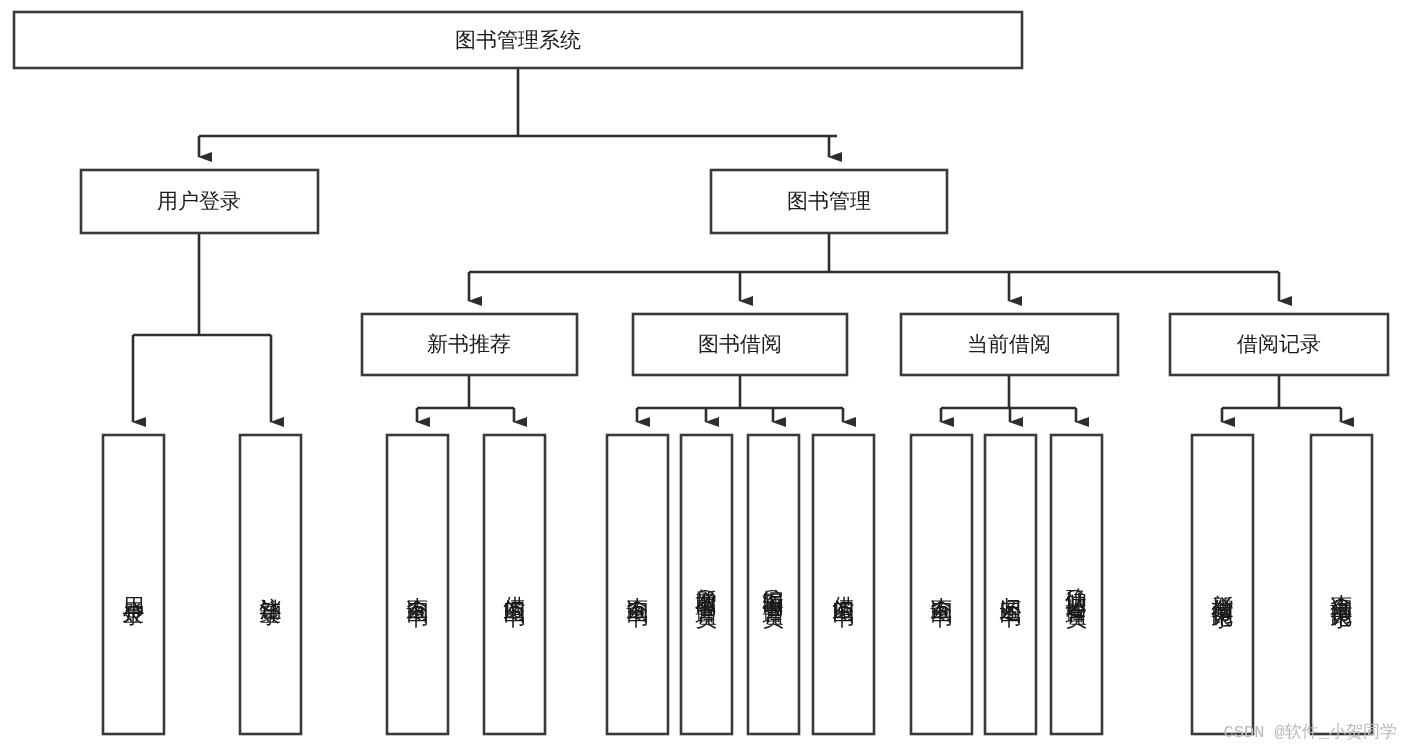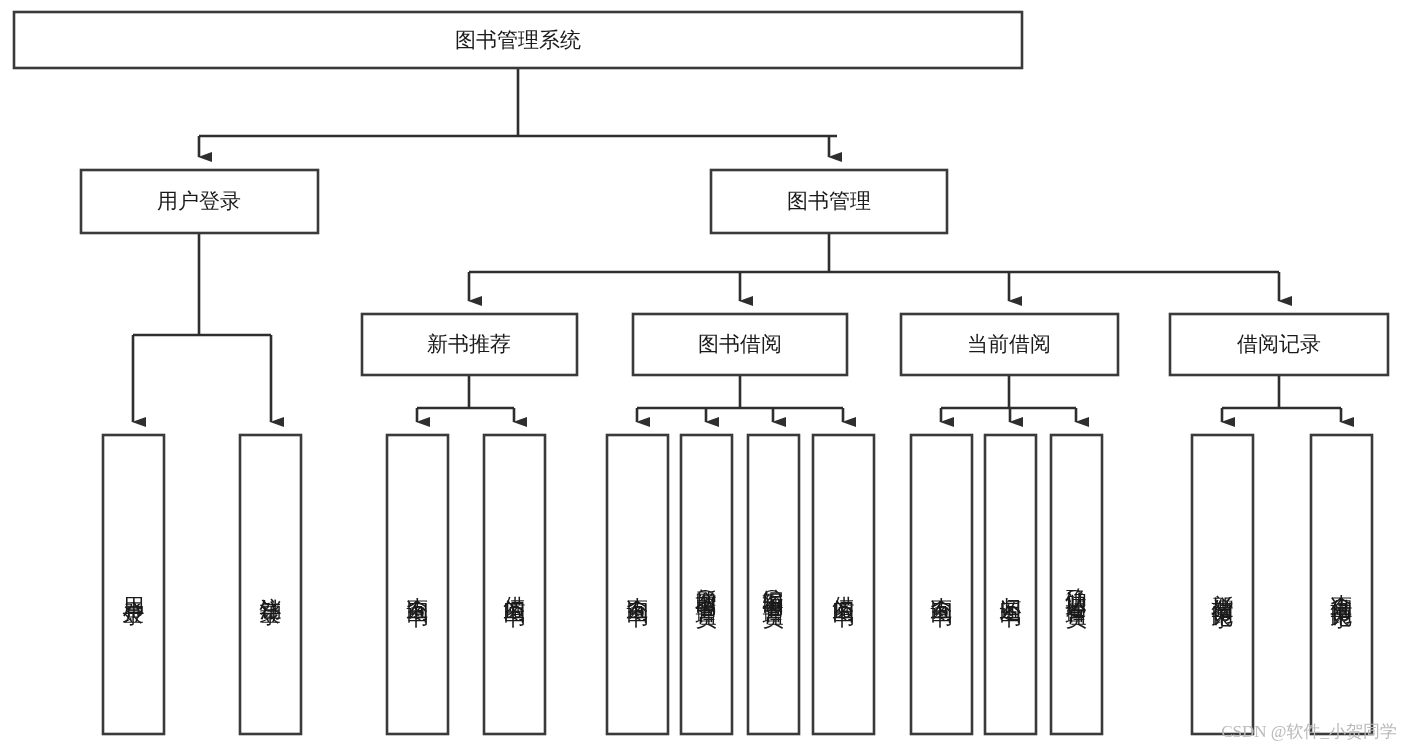--- a/index.html
+++ b/index.html
@@ -37,21 +37,21 @@
     fill: none;
   }
   .arrowhead {
     fill: #2e2e2e;
     stroke: none;
   }
   .watermark {
     position: absolute;
     right: 8px;
     bottom: 4px;
-    font-family: Liberation Serif, serif;
+    font-family: Liberation Mono, monospace;
     font-size: 17px;
     color: #b9b9b9;
     white-space: nowrap;
     user-select: none;
   }
 </style>
 </head>
 <body>
 
 <svg id="diagram" viewBox="0 0 1405 747">

